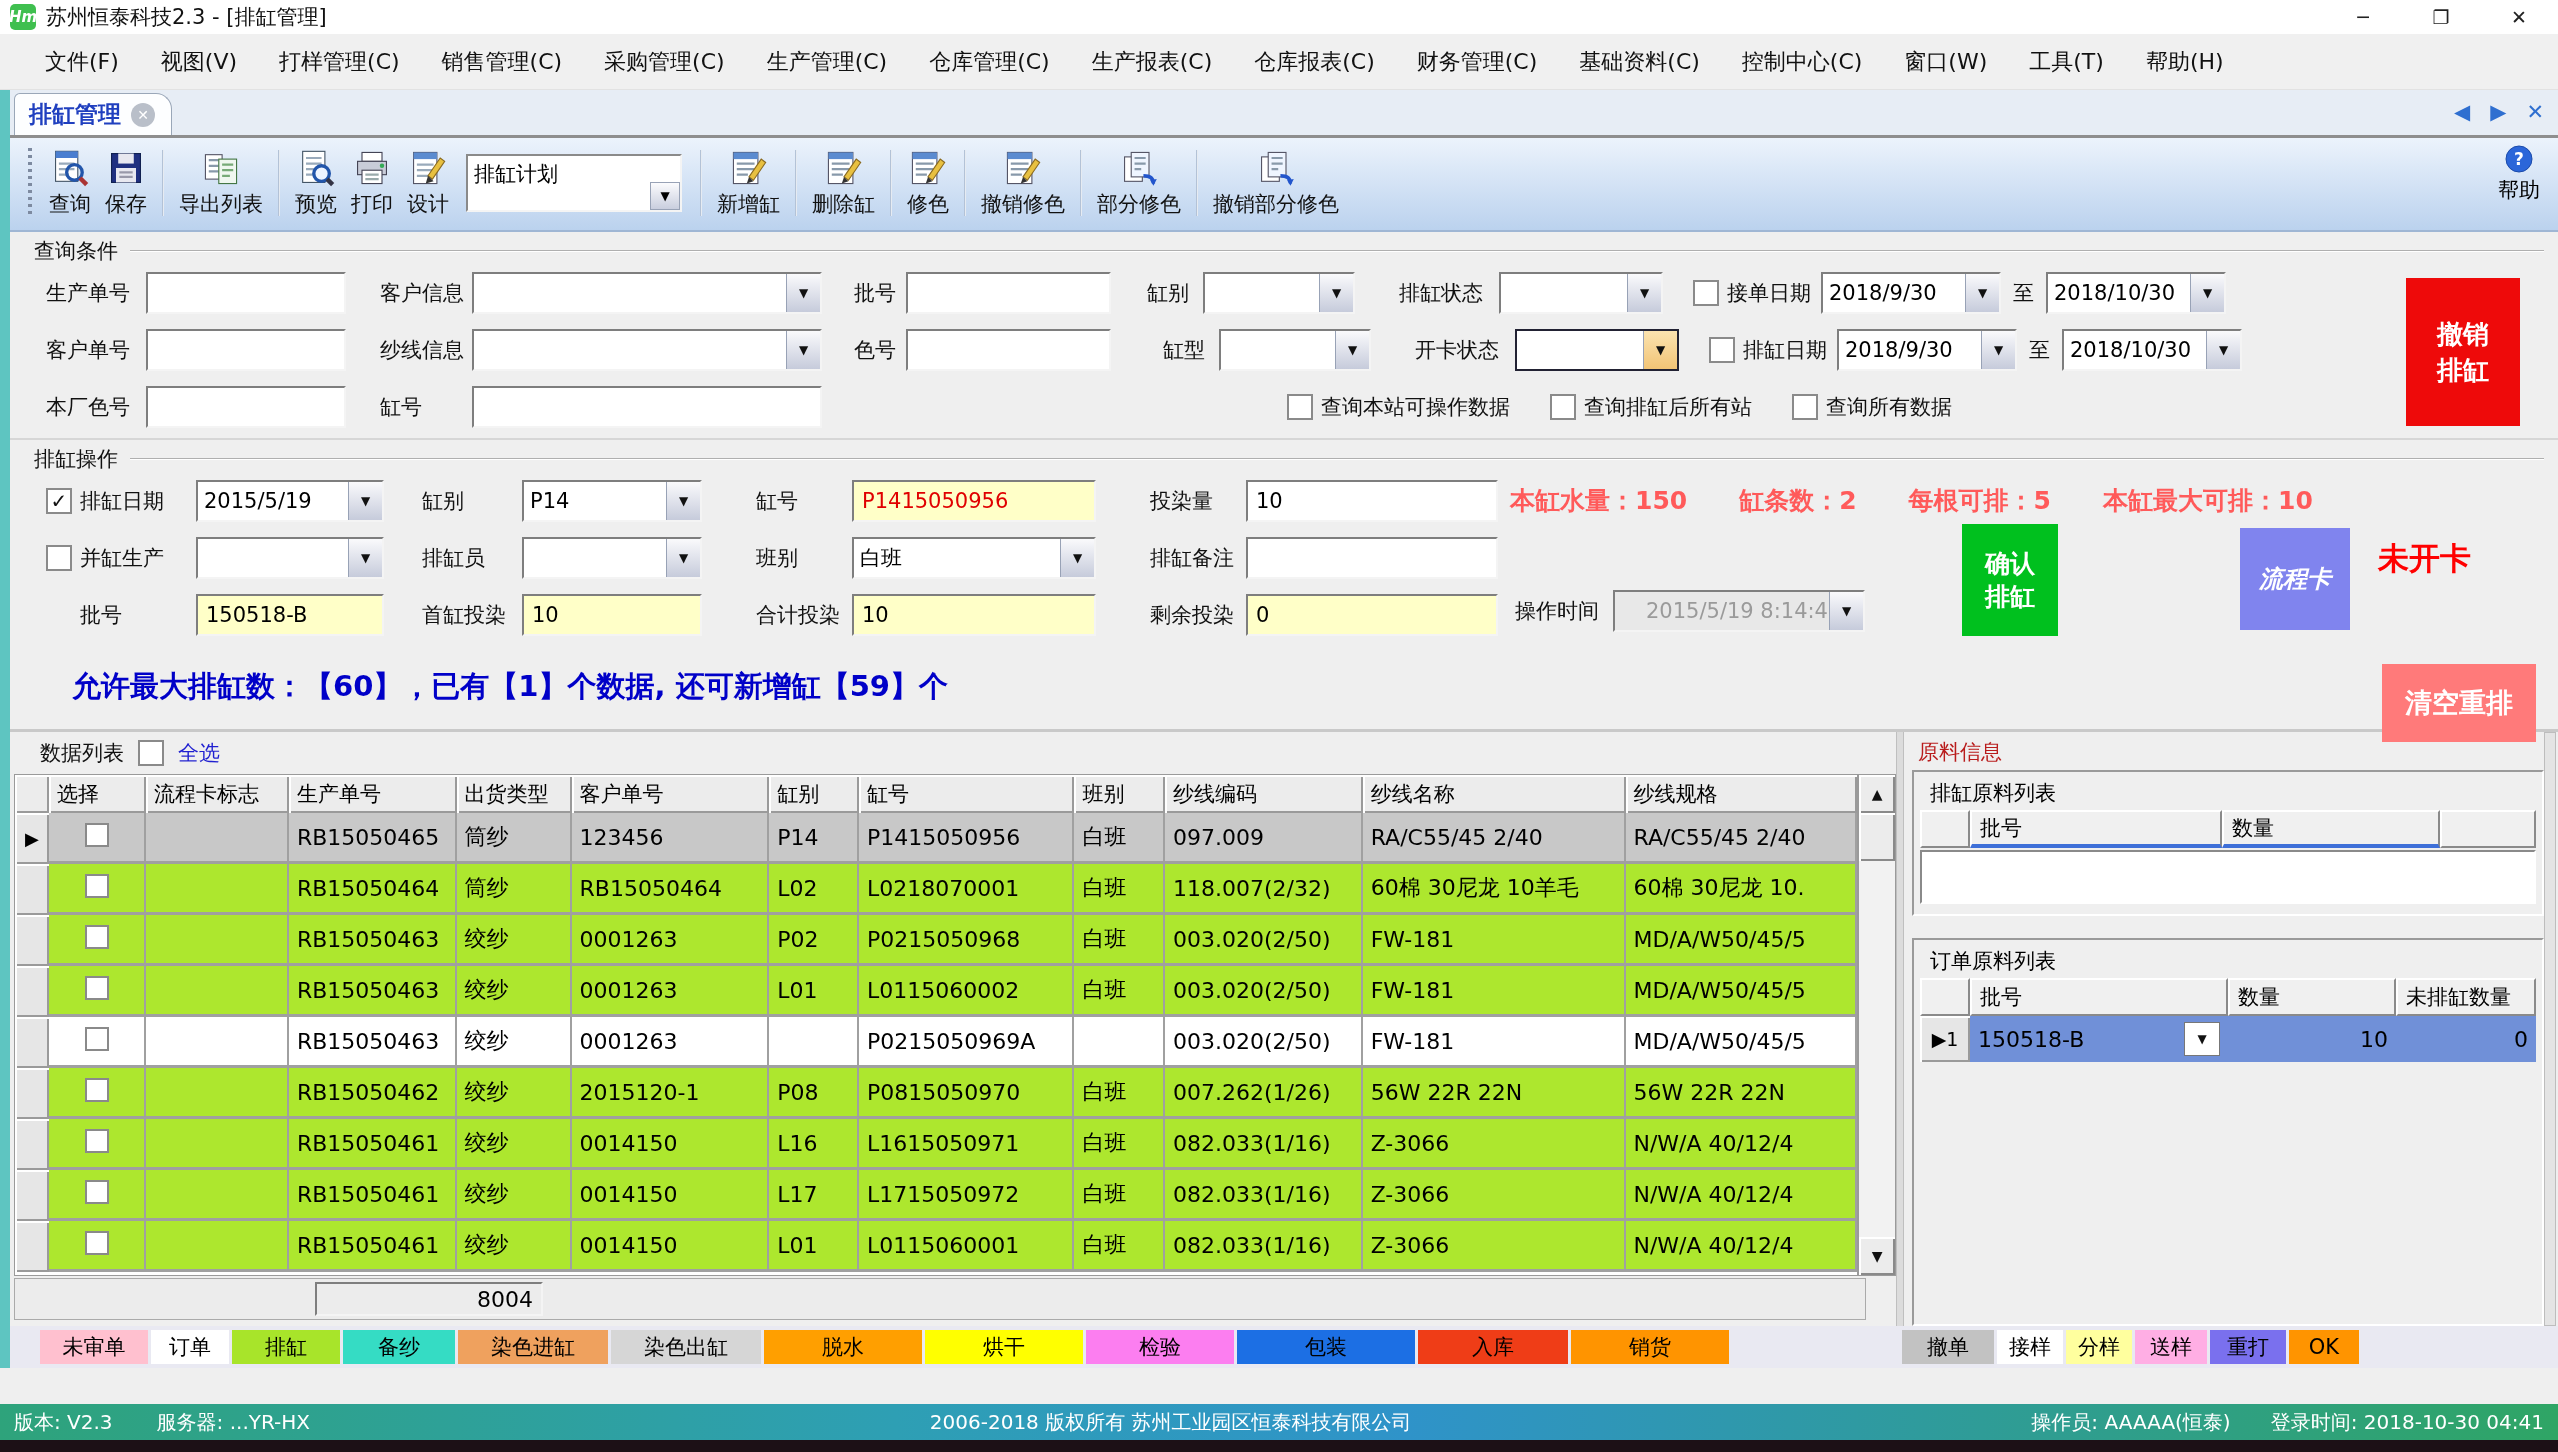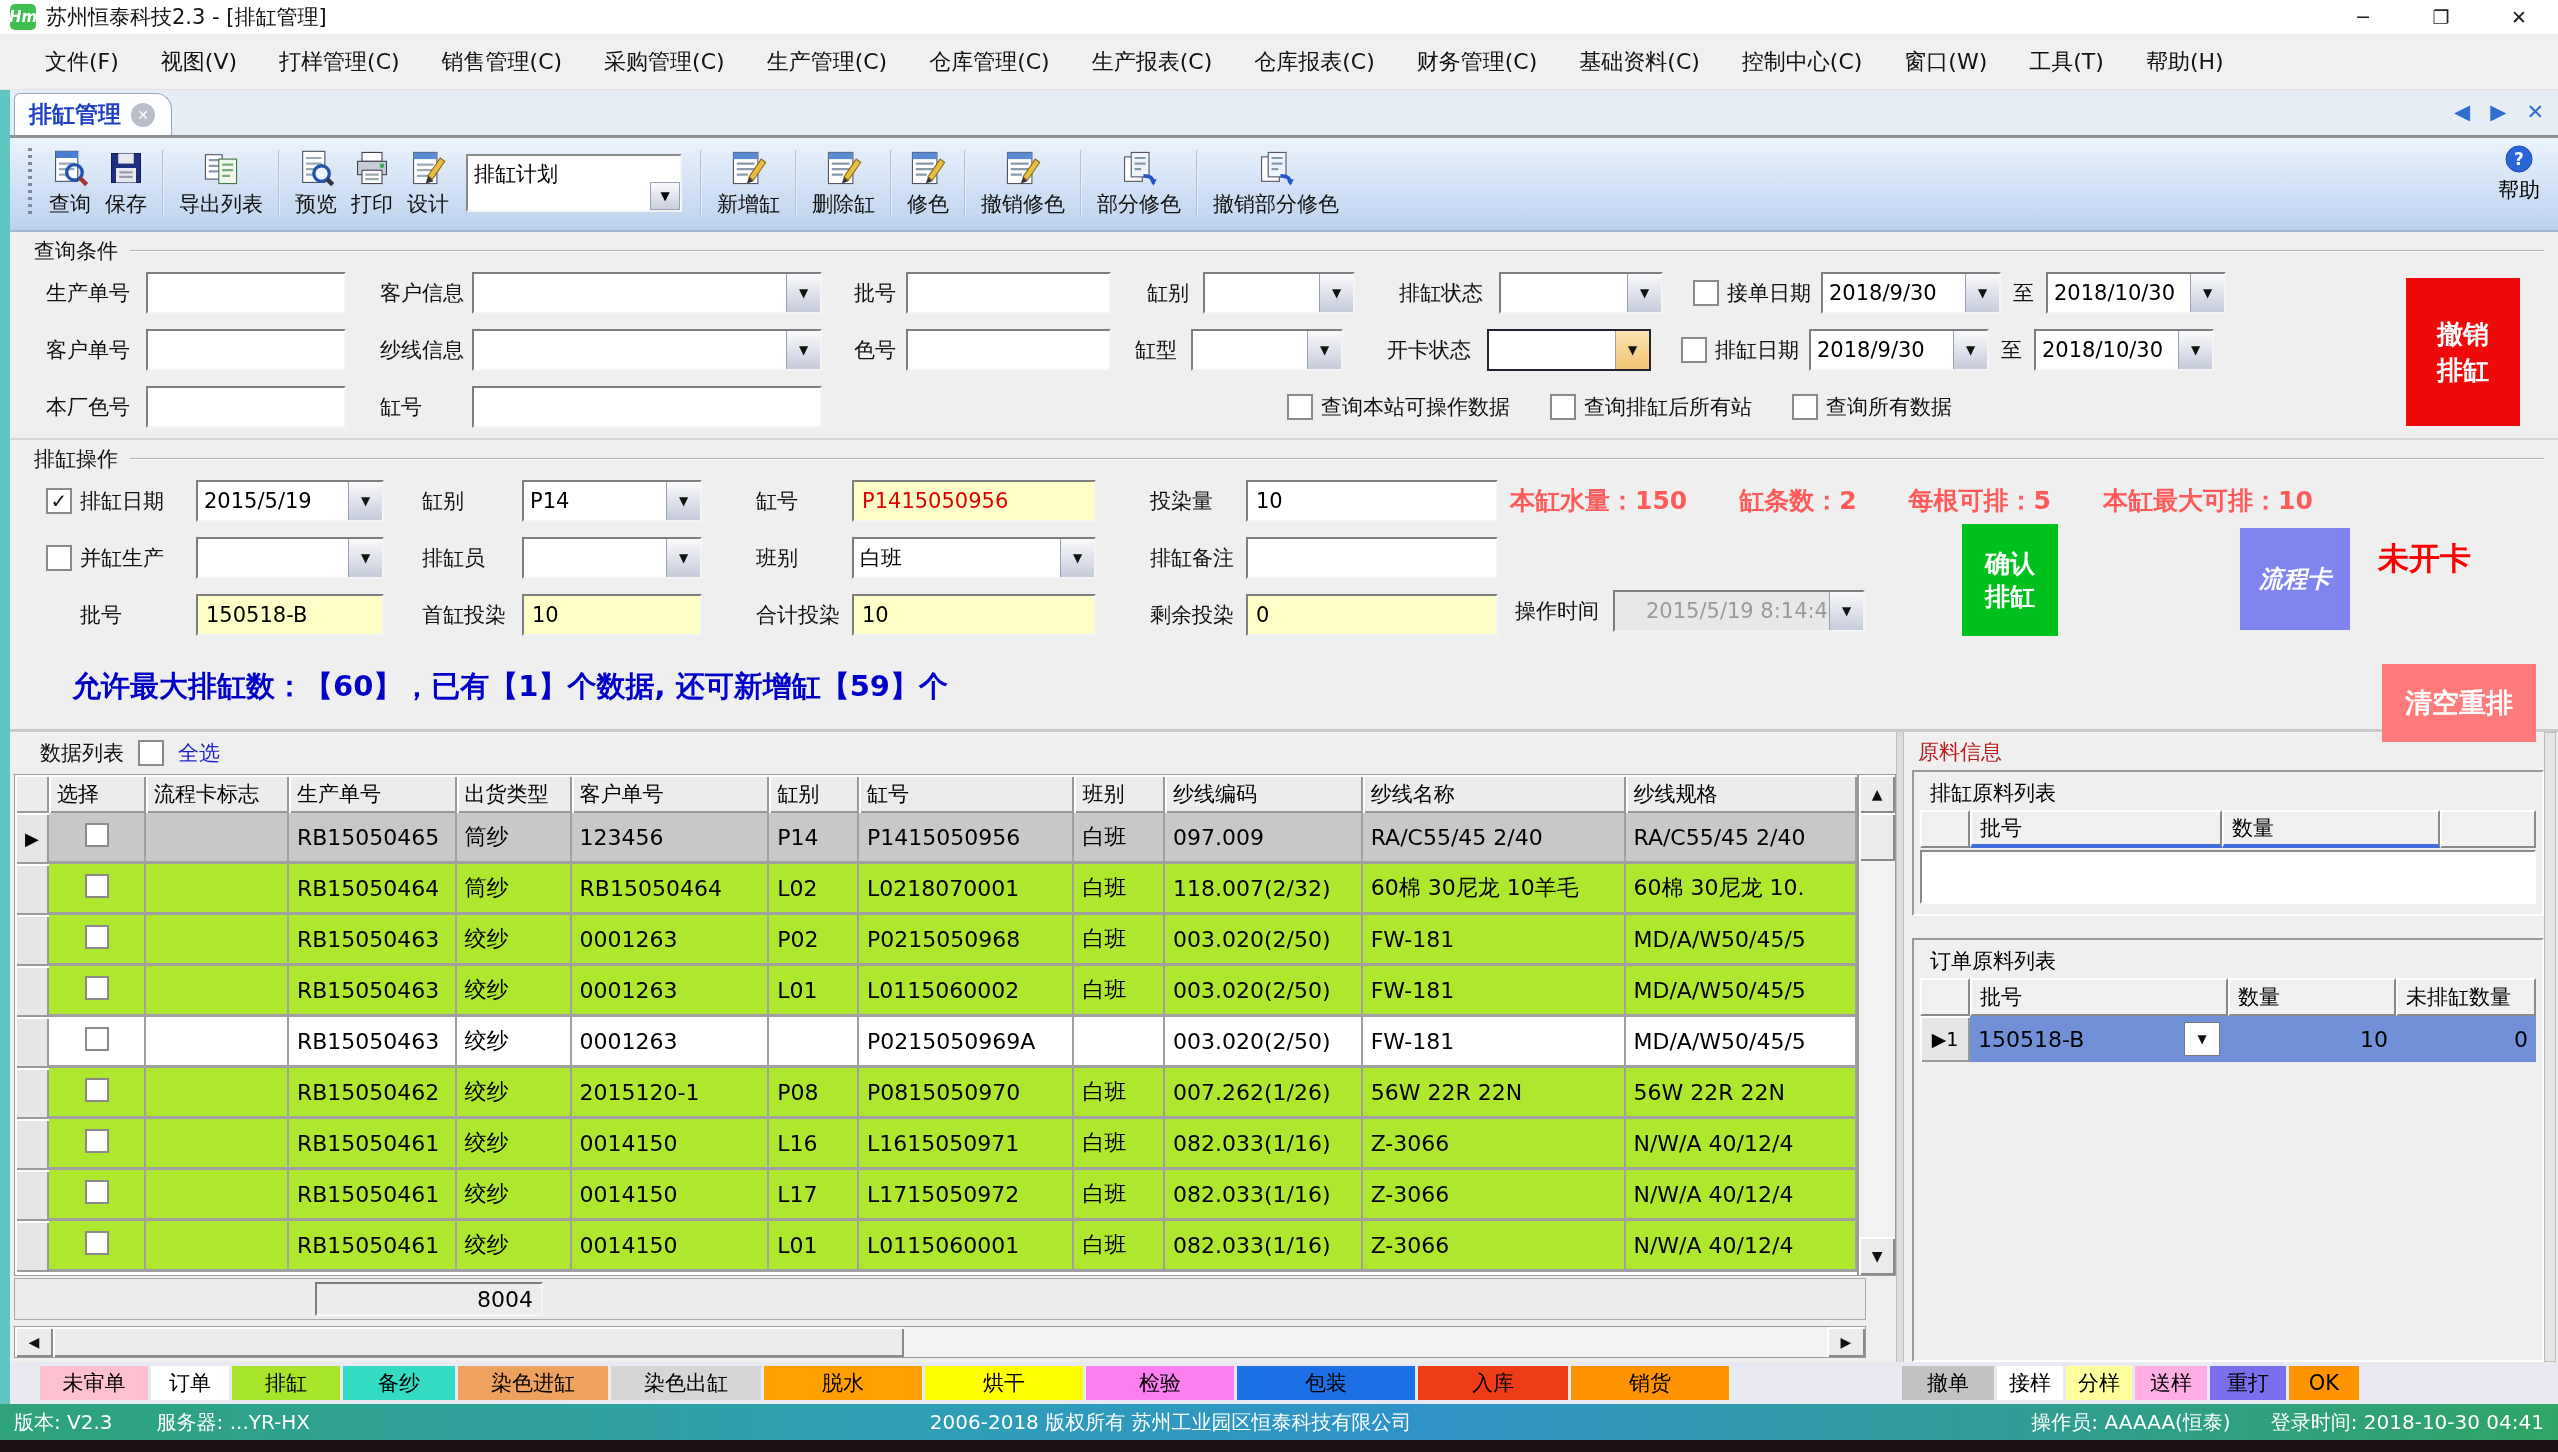--- a/index.html
+++ b/index.html
@@ -169,21 +169,21 @@
   .rp-scroll { position:absolute; right:2px; top:0; bottom:0; width:12px; background:#E4E4E4; border:1px solid #BDBDBD; }
 
   
   .legend-row { height:42px; background:#E9E9F2; display:flex; align-items:center; padding-left:30px; flex:0 0 auto; }
   .leg-chip { height:34px; display:flex; align-items:center; justify-content:center; font-size:21px; color:#000;
               margin-right:3px; white-space:nowrap; }
   .leg-spacer { height:34px; }
 
   
   .statusbar { height:36px; background:linear-gradient(90deg,#2EA37B 0%,#2E9FB4 35%,#2F93C9 55%,#2FA565 100%);
-               color:#fff; font-size:20px; display:flex; align-items:center; padding:0 14px; flex:0 0 auto; }
+               color:#fff; font-size:20px; display:flex; align-items:center; padding:0 14px; flex:0 0 auto;margin-top:36px; }
   .sb-left { display:flex; gap:44px; }
   .sb-center { flex:1; text-align:center; }
   .sb-right { display:flex; gap:40px; }
   .dark-strip { height:12px; background:#1C1016; flex:0 0 auto; }
 </style>
 </head>
 <body>
 
 <div id="app">
 
@@ -409,21 +409,21 @@
       <div class="q-row">
         <span class="lbl" style="width:100px">客户单号</span>
         <div class="tbx" style="width:200px"></div>
         <span class="lbl" style="width:92px;margin-left:34px">纱线信息</span>
         <div class="combo" style="width:350px">
             <span class="val"></span>
             <span class="arr">▼</span>
           </div>
         <span class="lbl" style="width:52px;margin-left:32px">色号</span>
         <div class="tbx" style="width:205px"></div>
-        <span class="lbl" style="width:56px;margin-left:24px">缸型</span>
+        <span class="lbl" style="width:56px;margin-left:52px">缸型</span>
         <div class="combo" style="width:152px">
             <span class="val"></span>
             <span class="arr">▼</span>
           </div>
         <span class="lbl" style="width:100px;margin-left:44px">开卡状态</span>
         <div class="combo" style="width:164px;border-color:#223 #223 #223 #223">
             <span class="val"></span>
             <span class="arr yellow">▼</span>
           </div>
         <span class="cbx" style="margin-left:30px"></span>

